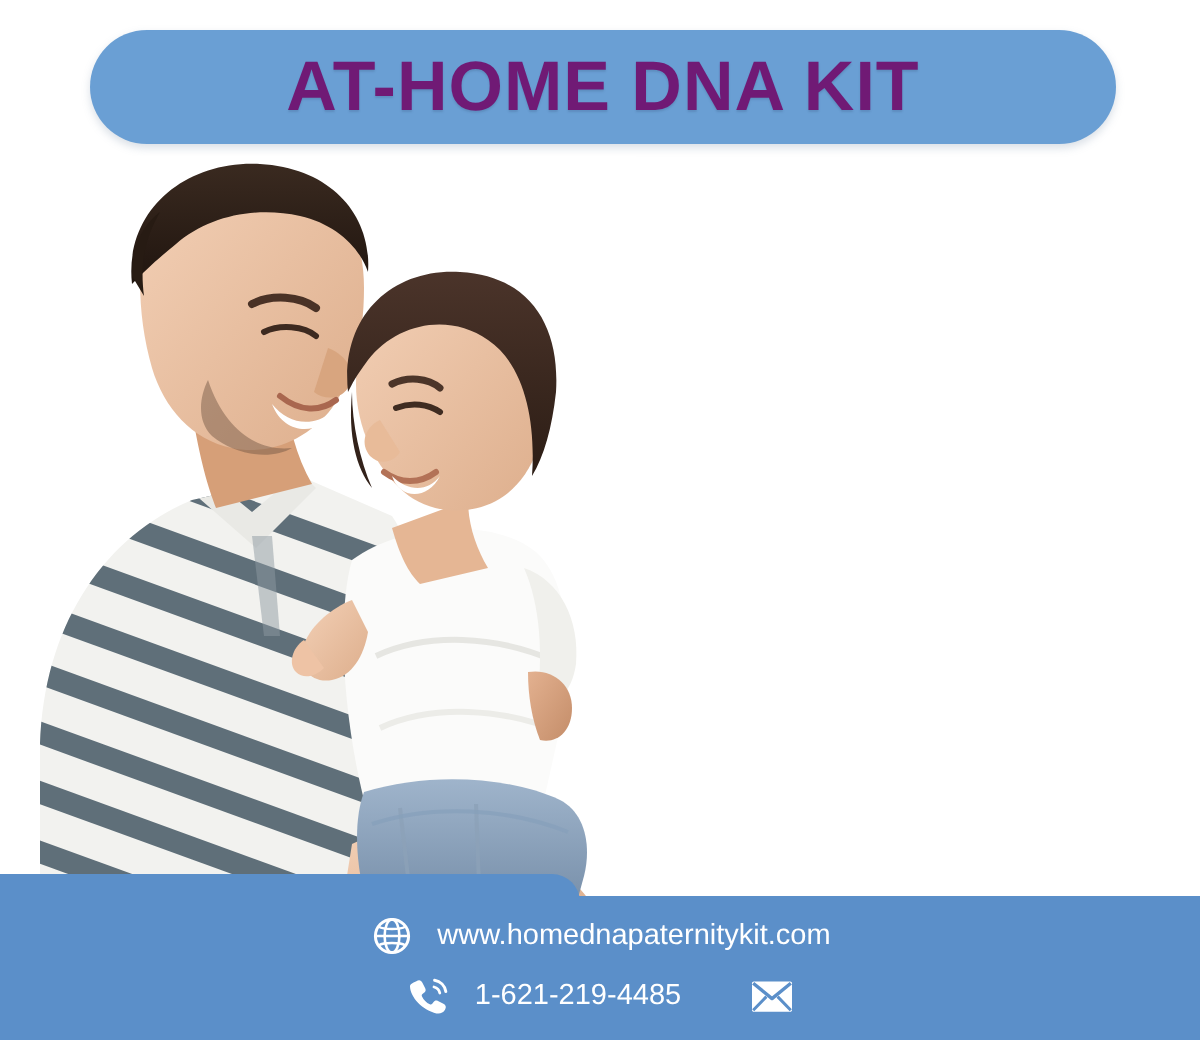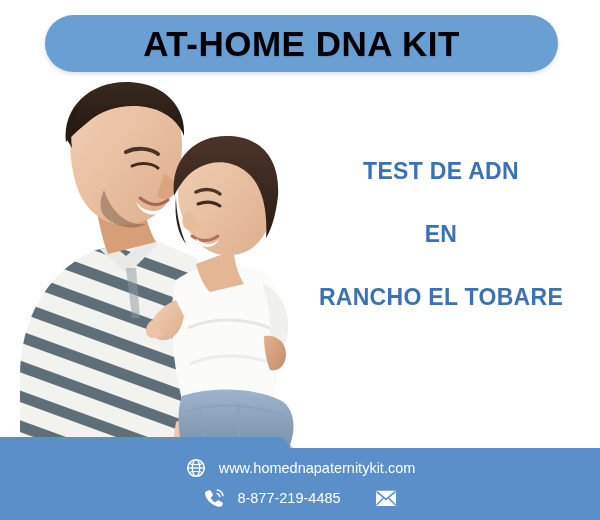--- a/index.html
+++ b/index.html
@@ -36,21 +36,21 @@
     width: 513px;
     height: 57px;
     background: #6a9fd4;
     border-radius: 29px;
     box-shadow: 0 2px 4px rgba(120,140,165,0.28);
     display: flex;
     align-items: center;
     justify-content: center;
   }
   .title-text {
-    color: #000000;
+    color: #701a75;
     font-size: 35px;
     font-weight: bold;
     letter-spacing: 0.5px;
     line-height: 1;
     white-space: nowrap;
     text-shadow: 0 1px 1px rgba(60,90,130,0.25);
   }
 
   
   .photo-wrap {
@@ -272,25 +272,20 @@
       <path d="M176 118 C174 140 178 156 186 166 C180 152 176 134 176 118 Z" fill="#33221a"></path>
 
       <path d="M196 114 C204 110 214 111 220 116" stroke="#4c3529" stroke-width="3.5" fill="none" stroke-linecap="round"></path>
       <path d="M198 126 C206 123 214 124 220 128" stroke="#3f2c21" stroke-width="3" fill="none" stroke-linecap="round"></path>
       <path d="M190 132 C182 136 180 144 185 150 C190 155 197 153 200 148" fill="#e8bb99"></path>
       <path d="M192 158 C200 164 210 164 218 158" stroke="#b37257" stroke-width="3" fill="none" stroke-linecap="round"></path>
       <path d="M196 160 C204 168 214 168 220 160 C214 172 200 172 196 160 Z" fill="#ffffff"></path>
     </svg>
   </div>
 
-  <div class="headline-block">
-    <div class="headline-line l1">TEST DE ADN</div>
-    <div class="headline-line l2">EN</div>
-    <div class="headline-line l3">RANCHO EL TOBARE</div>
-  </div>
 
   <div class="footer">
     <div class="footer-left-slab"></div>
     <div class="footer-main-slab"></div>
 
     <div class="footer-rows">
 
       <div class="footer-row footer-row-top">
         <div class="contact-item">
           <span class="contact-icon">
@@ -308,21 +303,21 @@
 
       <div class="footer-row footer-row-bottom">
         <div class="contact-item">
           <span class="contact-icon">
             <svg width="21" height="21" viewBox="0 0 21 21" xmlns="http://www.w3.org/2000/svg">
               <path d="M4.2 2.6 C5.6 1.8 6.6 2.2 7.2 3.4 L8.6 6.1 C9.1 7.1 8.8 7.8 8.0 8.4 L7.1 9.1 C6.8 9.4 6.8 9.8 7.0 10.2 C7.8 11.9 9.2 13.3 10.9 14.1 C11.3 14.3 11.7 14.3 12.0 14.0 L12.7 13.1 C13.3 12.3 14.0 12.0 15.0 12.5 L17.7 13.9 C18.9 14.5 19.3 15.5 18.5 16.9 C17.6 18.4 16.0 19.1 14.2 18.7 C10.9 18.0 7.6 16.0 5.0 13.4 C2.5 10.8 1.1 7.8 1.0 5.3 C0.95 3.8 2.7 3.4 4.2 2.6 Z" fill="#ffffff"></path>
               <path d="M13.3 2.1 C16.2 2.6 18.4 4.8 18.9 7.7" fill="none" stroke="#ffffff" stroke-width="1.5" stroke-linecap="round"></path>
               <path d="M13.0 5.5 C14.6 5.9 15.6 6.9 15.9 8.5" fill="none" stroke="#ffffff" stroke-width="1.4" stroke-linecap="round"></path>
             </svg>
           </span>
-          <span class="contact-text">8-877-219-4485</span>
+          <span class="contact-text">1-621-219-4485</span>
         </div>
 
         <div class="contact-item">
           <span class="contact-icon">
             <svg width="22" height="17" viewBox="0 0 22 17" xmlns="http://www.w3.org/2000/svg">
               <path d="M1 1.6 C1 1.1 1.4 0.7 1.9 0.7 L20.1 0.7 C20.6 0.7 21 1.1 21 1.6 L21 15.0 C21 15.5 20.6 15.9 20.1 15.9 L1.9 15.9 C1.4 15.9 1 15.5 1 15.0 Z" fill="#ffffff"></path>
               <path d="M1.6 1.6 L11 9.3 L20.4 1.6" fill="none" stroke="#5b8fc9" stroke-width="1.7" stroke-linejoin="round"></path>
               <path d="M1.6 15.1 L8.2 8.3 M20.4 15.1 L13.8 8.3" fill="none" stroke="#5b8fc9" stroke-width="1.5"></path>
             </svg>
           </span>

